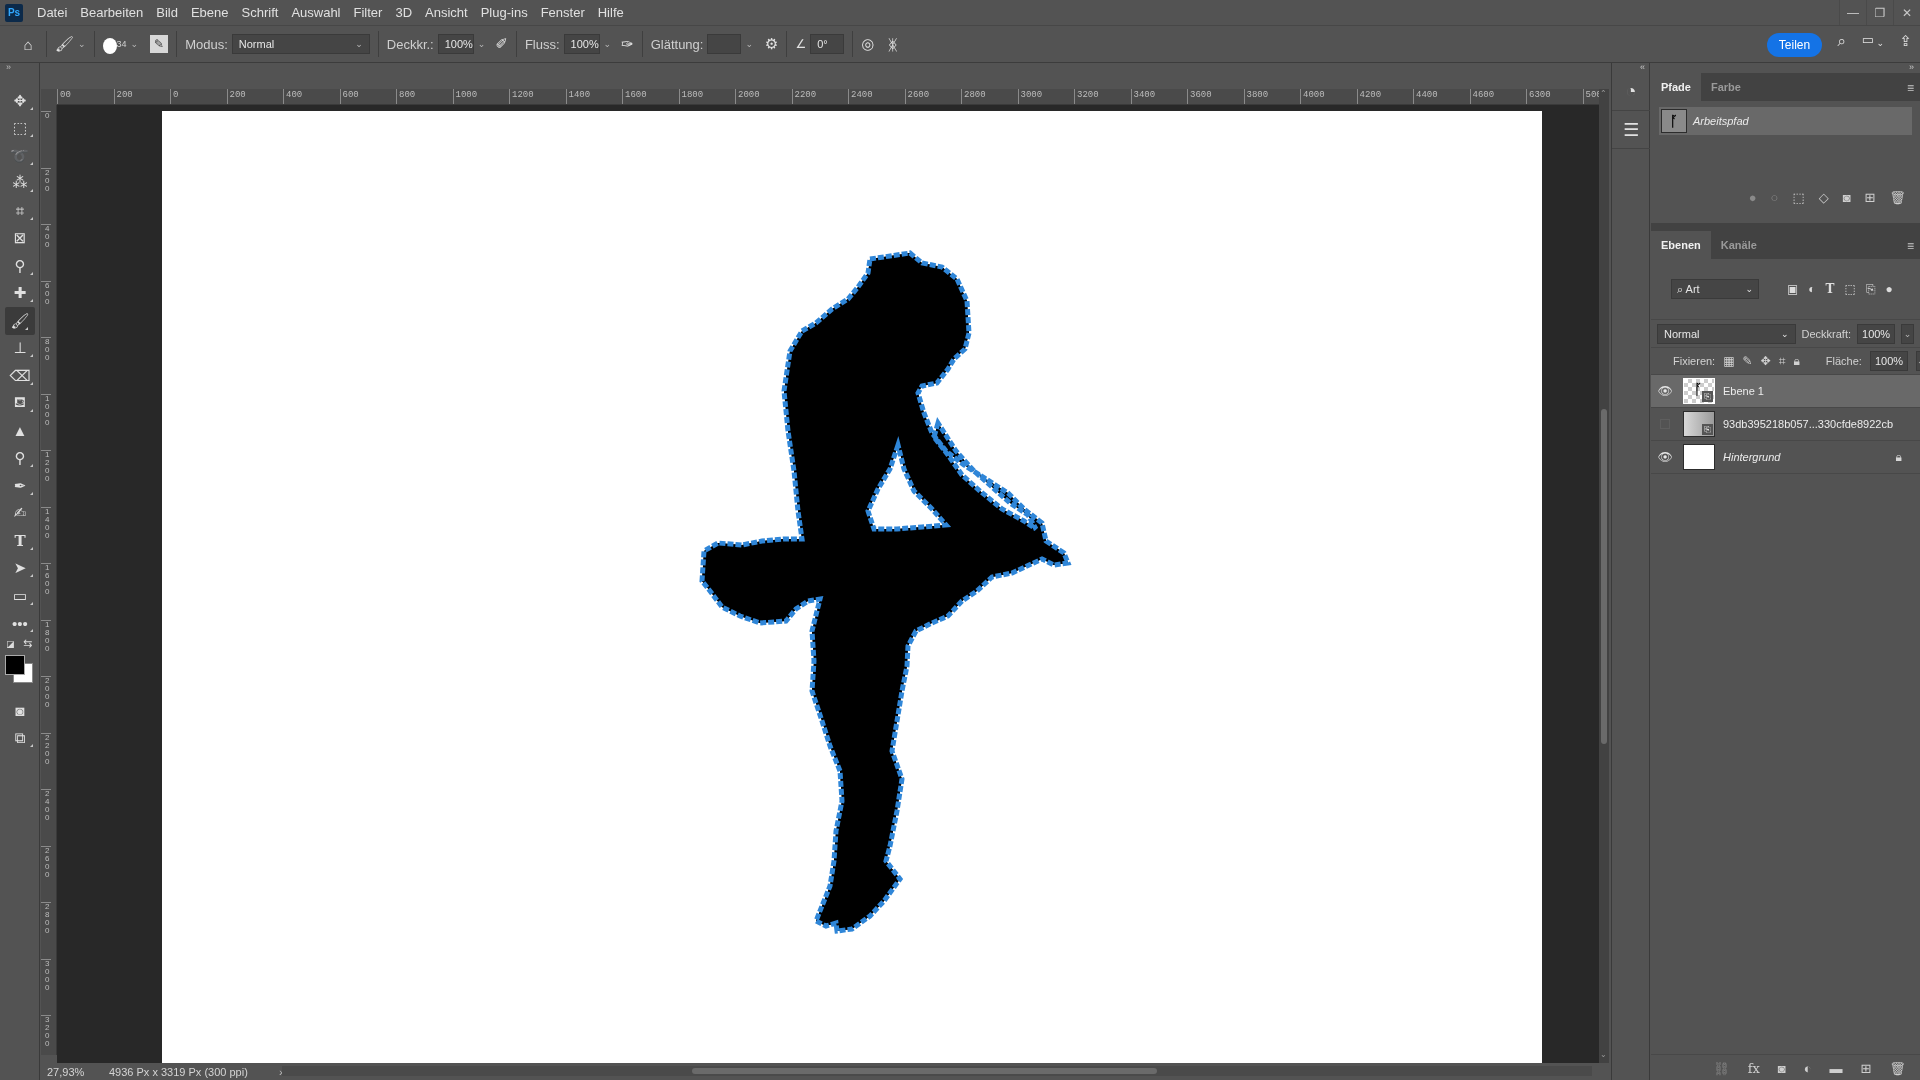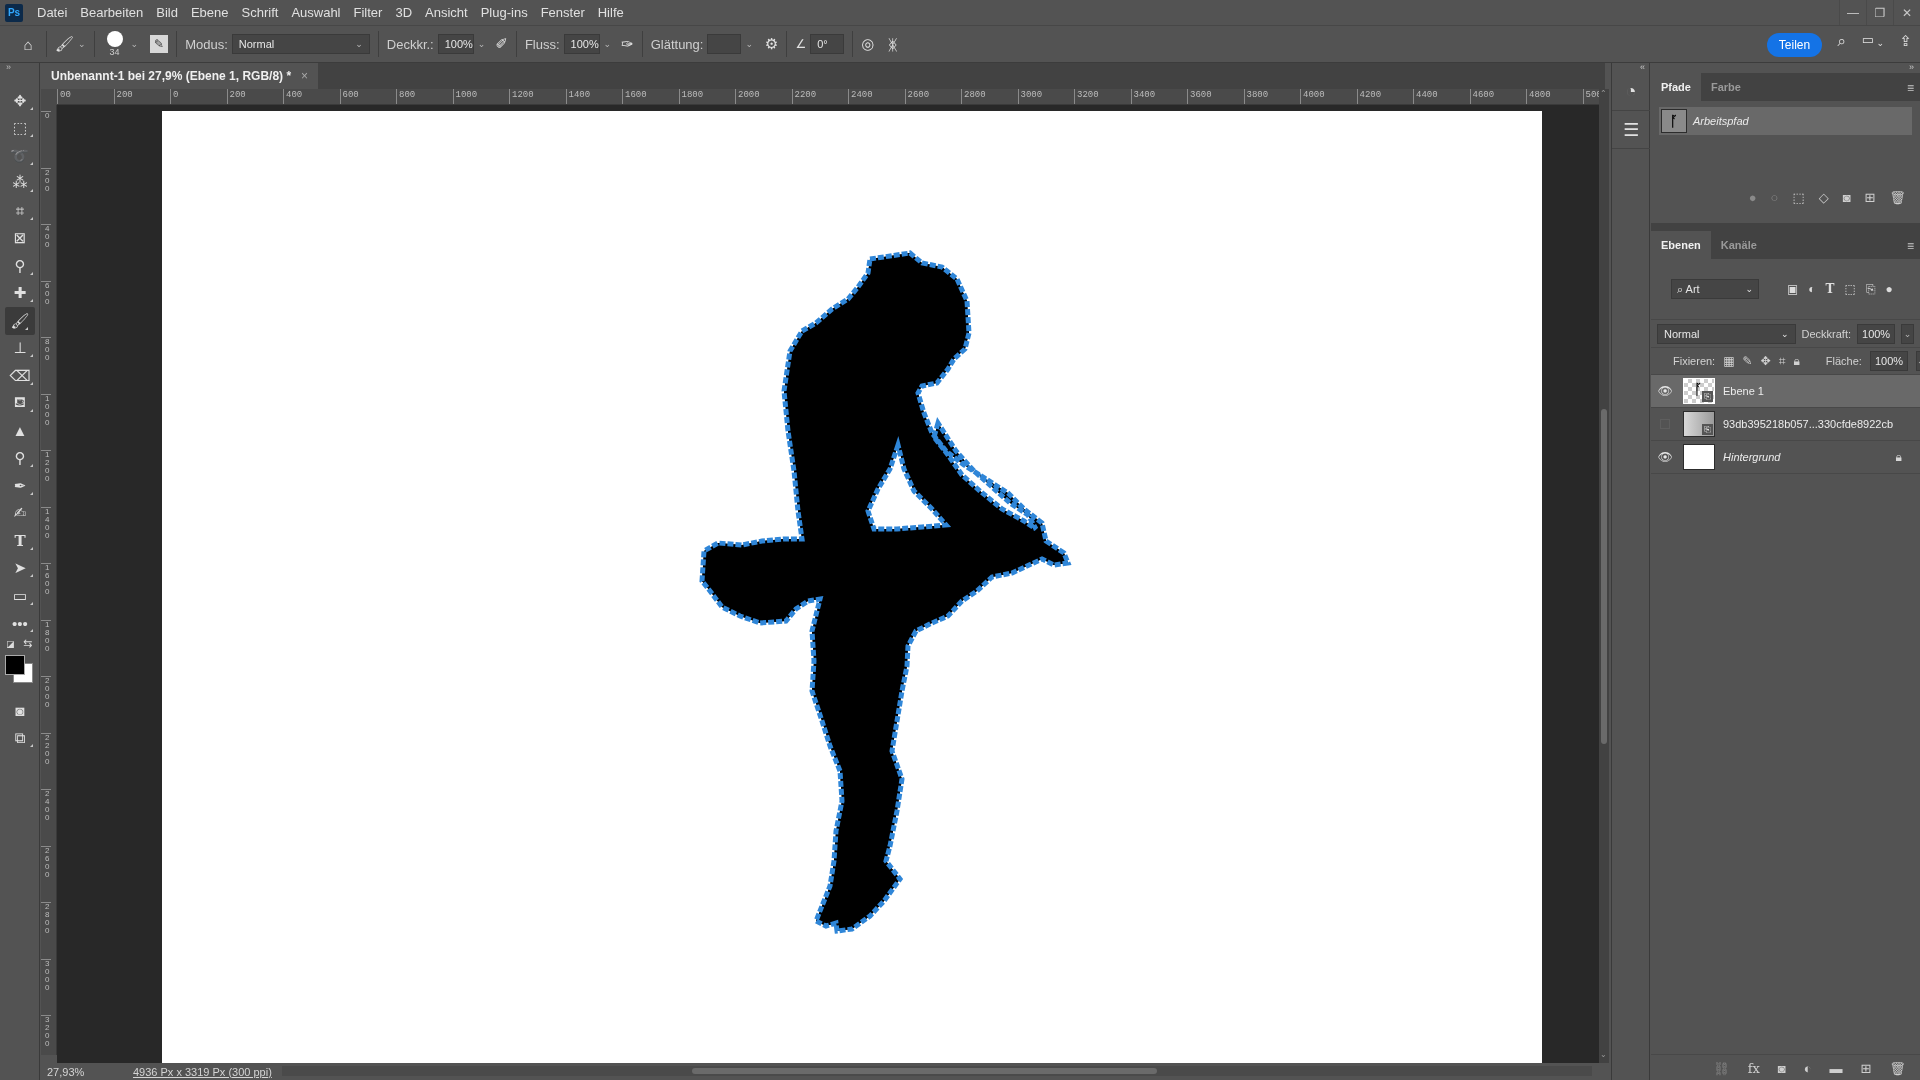--- a/index.html
+++ b/index.html
@@ -111,21 +111,21 @@
       <div class="win-btn">✕</div>
     </div>
   </div>
 
   <div id="optionsbar">
     <span class="opt-icon" style="margin-left:18px;width:20px;">⌂</span>
     <div class="opt-sep"></div>
     <span class="opt-icon">🖌︎</span>
     <span class="opt-caret">⌄</span>
     <div class="opt-sep"></div>
-    <div style="position:relative;width:24px;height:32px;display:flex;flex-direction:column;align-items:center;">
+    <div style="position:relative;width:24px;height:32px;display:flex;flex-direction:row;align-items:center;">
       <div style="width:16px;height:16px;border-radius:50%;background:#fff;margin-top:3px;"></div>
       <span style="font-size:9px;color:#cfcfcf;">34</span>
     </div>
     <span class="opt-caret">⌄</span>
     <span class="opt-icon" style="margin-left:12px;width:18px;height:18px;background:#d8d8d8;color:#333;font-size:12px;">✎</span>
     <div class="opt-sep"></div>
     <span class="opt-label">Modus:</span>
     <div class="opt-field" style="width:138px;justify-content:space-between;">
       <span>Normal</span>
       <span class="opt-caret">⌄</span>
@@ -185,26 +185,20 @@
     <div style="position:relative;height:60px;">
       <span style="position:absolute;left:6px;top:2px;font-size:9px;color:#ddd;">◪</span>
       <span style="position:absolute;left:23px;top:0px;font-size:11px;color:#ddd;">⇆</span>
       <div style="position: absolute; left: 13px; top: 26px; width: 20px; height: 20px; border: 1px solid rgb(136, 136, 136); background: rgb(255, 255, 255);" id="bg-swatch"></div>
       <div style="position: absolute; left: 5px; top: 18px; width: 20px; height: 20px; border: 1px solid rgb(170, 170, 170); background: rgb(0, 0, 0);" id="fg-swatch"></div>
     </div>
     <div class="tool">◙</div>
     <div class="tool">⧉<span class="corner"></span></div>
   </div>
 
-  <div id="doc-tabbar">
-    <div class="doc-tab">
-      <span>Unbenannt-1 bei 27,9% (Ebene 1, RGB/8) *</span>
-      <span class="close">×</span>
-    </div>
-  </div>
 
   <div id="ruler-corner"></div>
   <div id="ruler-h">
       <div class="rh-tick" style="left: 0px;">00</div>
       <div class="rh-tick" style="left: 56.5px;">200</div>
       <div class="rh-tick" style="left: 113px;">0</div>
       <div class="rh-tick" style="left: 169.5px;">200</div>
       <div class="rh-tick" style="left: 226px;">400</div>
       <div class="rh-tick" style="left: 282.5px;">600</div>
       <div class="rh-tick" style="left: 339px;">800</div>
@@ -220,21 +214,21 @@
       <div class="rh-tick" style="left: 904px;">2800</div>
       <div class="rh-tick" style="left: 960.5px;">3000</div>
       <div class="rh-tick" style="left: 1017px;">3200</div>
       <div class="rh-tick" style="left: 1073.5px;">3400</div>
       <div class="rh-tick" style="left: 1130px;">3600</div>
       <div class="rh-tick" style="left: 1186.5px;">3800</div>
       <div class="rh-tick" style="left: 1243px;">4000</div>
       <div class="rh-tick" style="left: 1299.5px;">4200</div>
       <div class="rh-tick" style="left: 1356px;">4400</div>
       <div class="rh-tick" style="left: 1412.5px;">4600</div>
-      <div class="rh-tick" style="left: 1469px;">4800</div>
+      <div class="rh-tick" style="left: 1469px;">6300</div>
       <div class="rh-tick" style="left: 1525.5px;">5000</div>
     </div>
   <div id="ruler-v">
       <div class="rv-tick" style="top: 6px;">0</div>
       <div class="rv-tick" style="top: 62.5px;">200</div>
       <div class="rv-tick" style="top: 119px;">400</div>
       <div class="rv-tick" style="top: 175.5px;">600</div>
       <div class="rv-tick" style="top: 232px;">800</div>
       <div class="rv-tick" style="top: 288.5px;">1000</div>
       <div class="rv-tick" style="top: 345px;">1200</div>
@@ -262,21 +256,21 @@
   </div>
 
   <div id="vscroll">
     <span style="position:absolute;left:1px;top:0;font-size:8px;color:#9a9a9a;">⌃</span>
     <div class="thumb"></div>
     <span style="position:absolute;left:1px;bottom:4px;font-size:8px;color:#9a9a9a;">⌄</span>
   </div>
 
   <div id="status">
     <span style="margin-left:6px;width:60px;">27,93%</span>
-    <span style="margin-left:26px;width:160px;text-decoration:underline;">4936 Px x 3319 Px (300 ppi)</span>
+    <span style="margin-left:2px;width:160px;">4936 Px x 3319 Px (300 ppi)</span>
     <span style="margin-left:10px;color:#bcbcbc;">›</span>
     <span style="margin-left:14px;color:#9a9a9a;">‹</span>
   </div>
   <div id="hscroll">
     <div class="thumb"></div>
   </div>
 
   <div id="panel-strip">
     <div style="height:10px;text-align:right;color:#c8c8c8;font-size:9px;padding-right:4px;line-height:8px;">«</div>
     <div class="strip-btn">◔</div>

